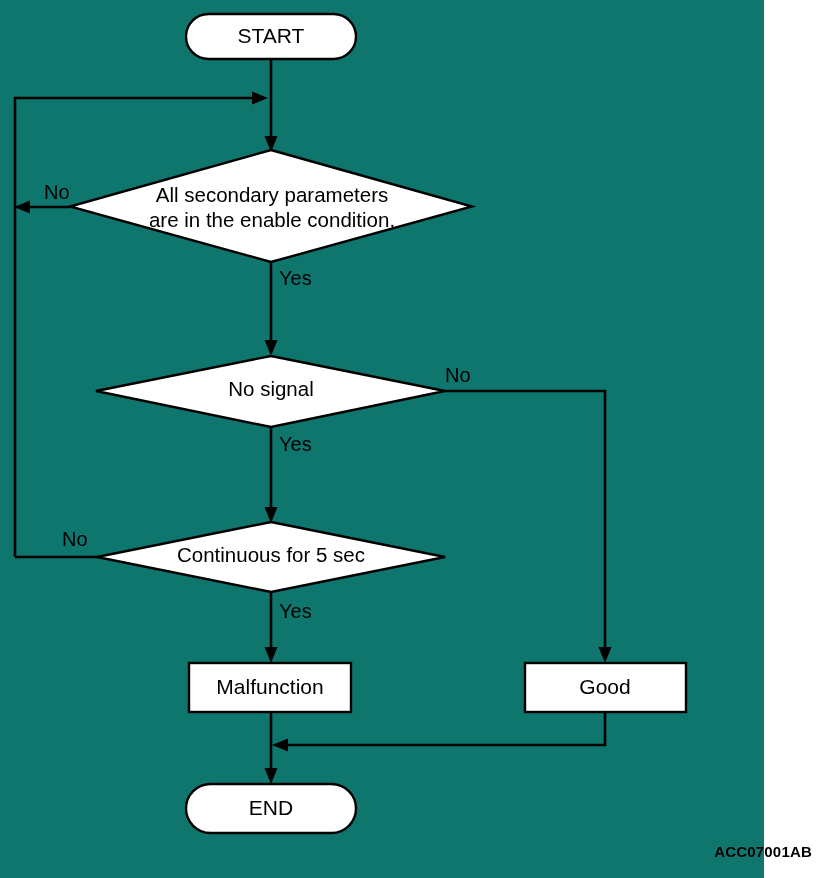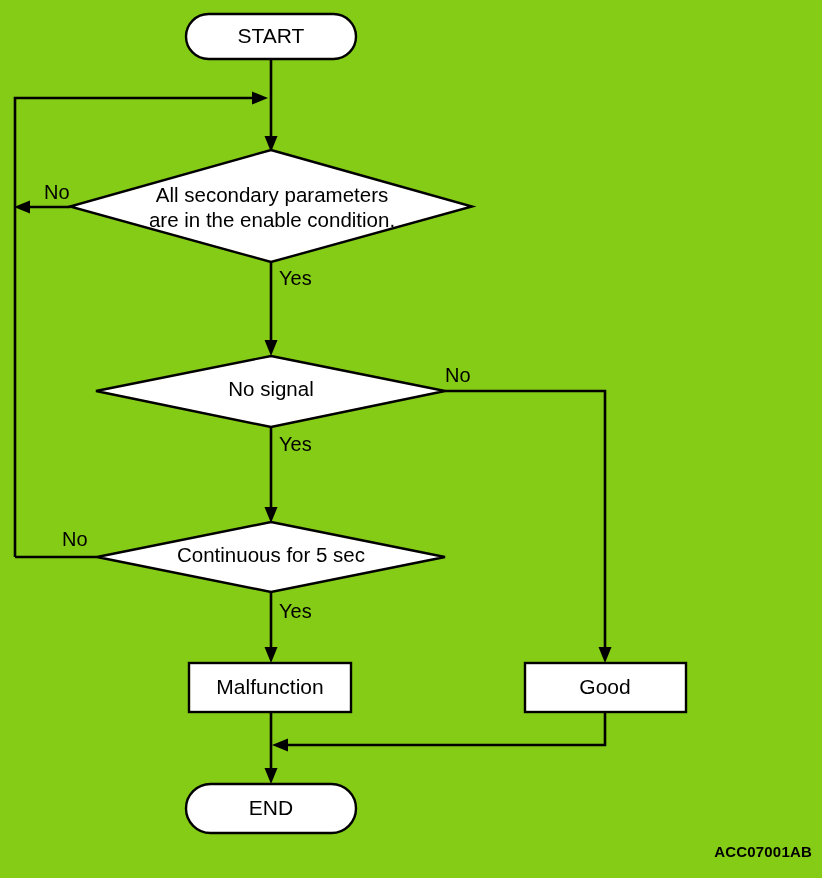--- a/index.html
+++ b/index.html
@@ -8,23 +8,23 @@
     background: #ffffff;
   }
   body {
     width: 822px;
     height: 878px;
     font-family: "Liberation Sans", sans-serif;
     overflow: hidden;
   }
   #flowchart-canvas {
     position: relative;
-    width: 822px;
+    width: 764px;
     height: 878px;
-    background: #84cc16;
+    background: #0f766e;
   }
   svg.diagram {
     position: absolute;
     top: 0;
     left: 0;
     width: 822px;
     height: 878px;
   }
   .shape-stroke {
     fill: #ffffff;

